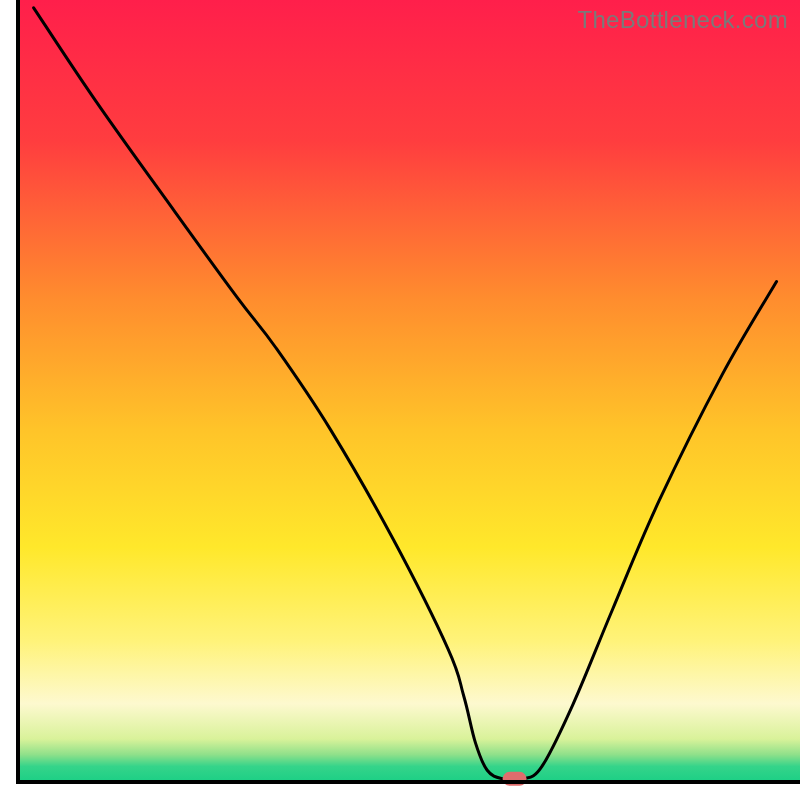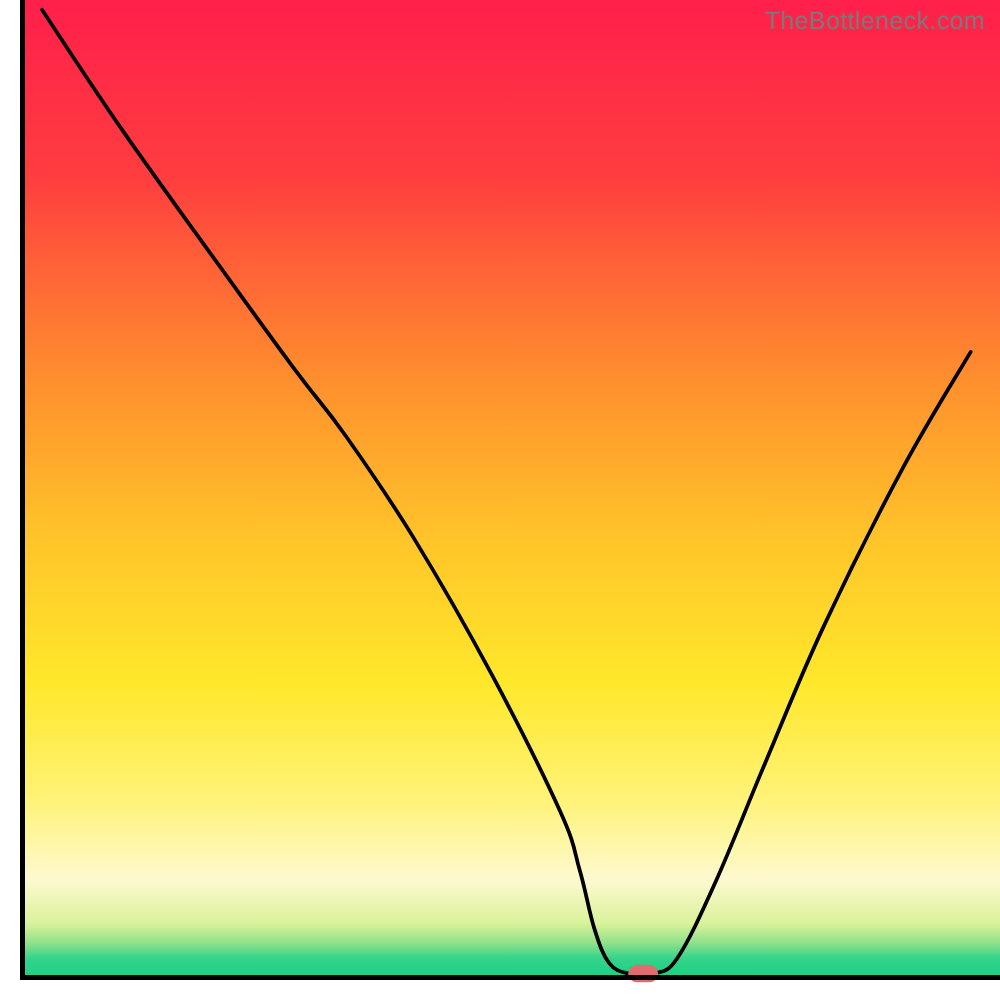--- a/index.html
+++ b/index.html
@@ -14,21 +14,21 @@
   .chart-wrap {
     position: absolute;
     top: 0; left: 0;
     width: 800px;
     height: 800px;
   }
   .attribution {
     position: absolute;
     top: 6px;
     right: 12px;
-    font-size: 20px;
+    font-size: 24px;
     font-weight: 500;
     color: #7a7a7a;
     letter-spacing: 0.3px;
     font-family: Arial, Helvetica, sans-serif;
   }
   svg { display: block; }
 </style>
 </head>
 <body>
 

